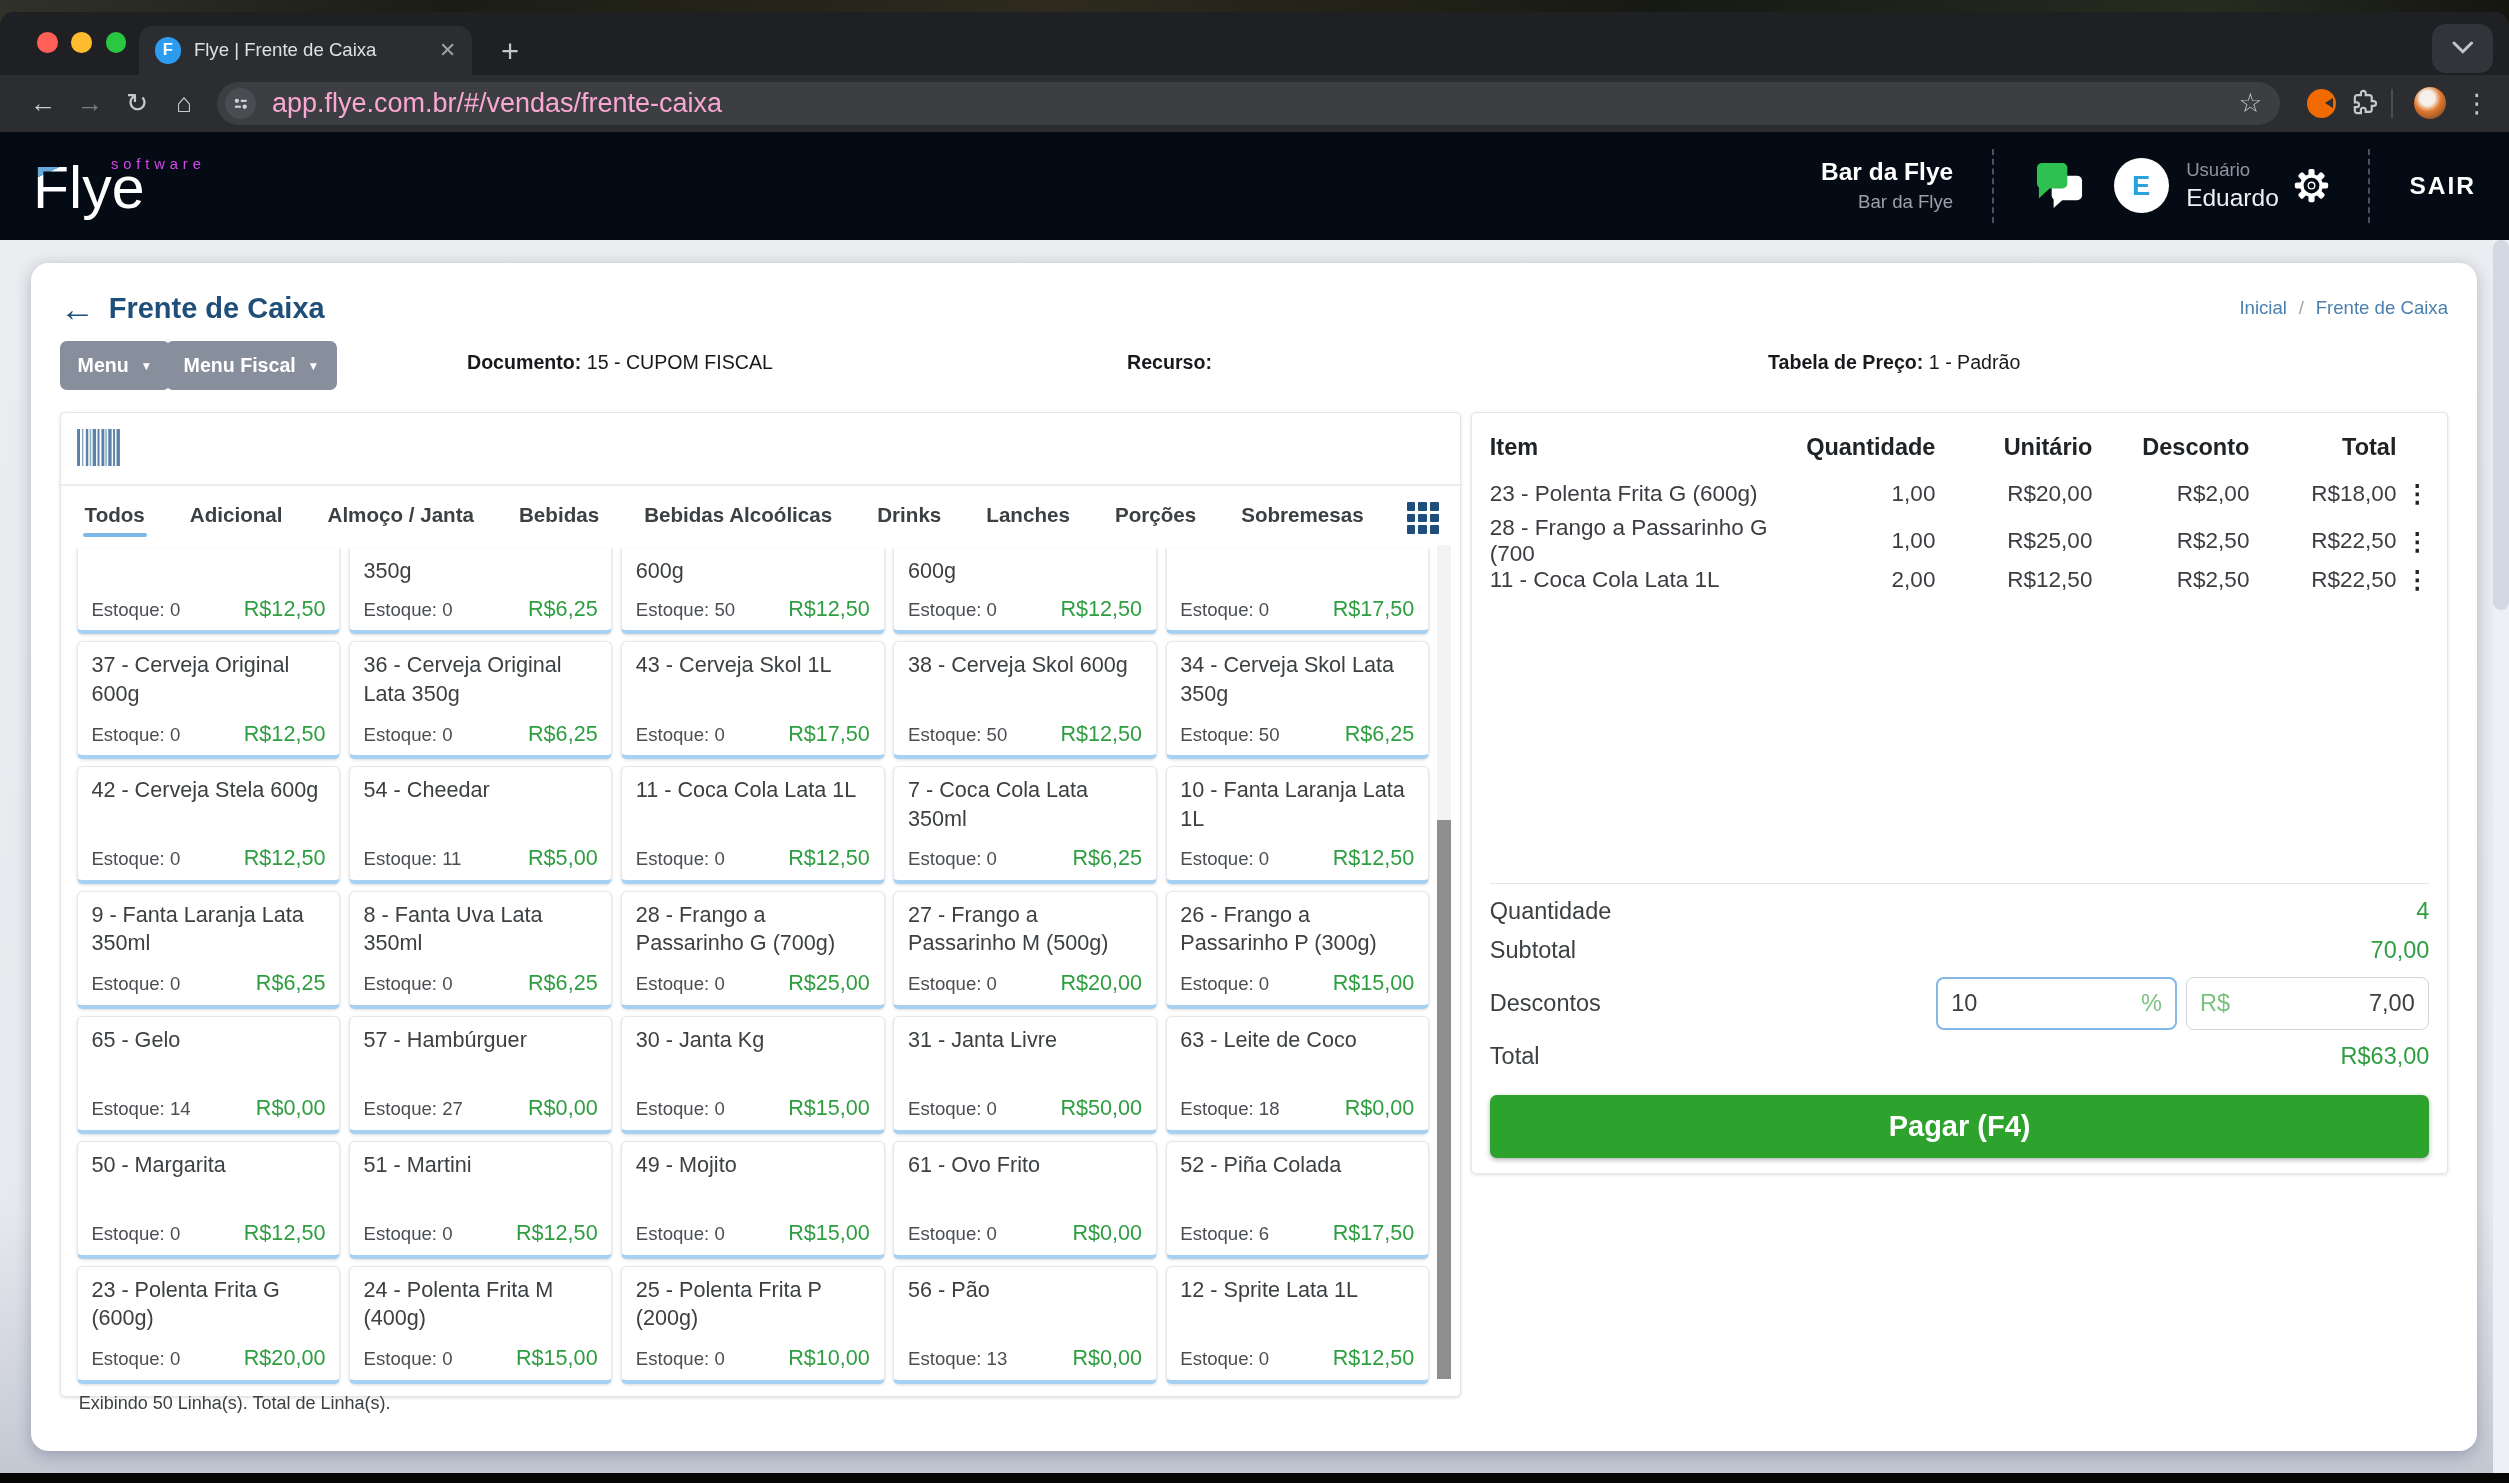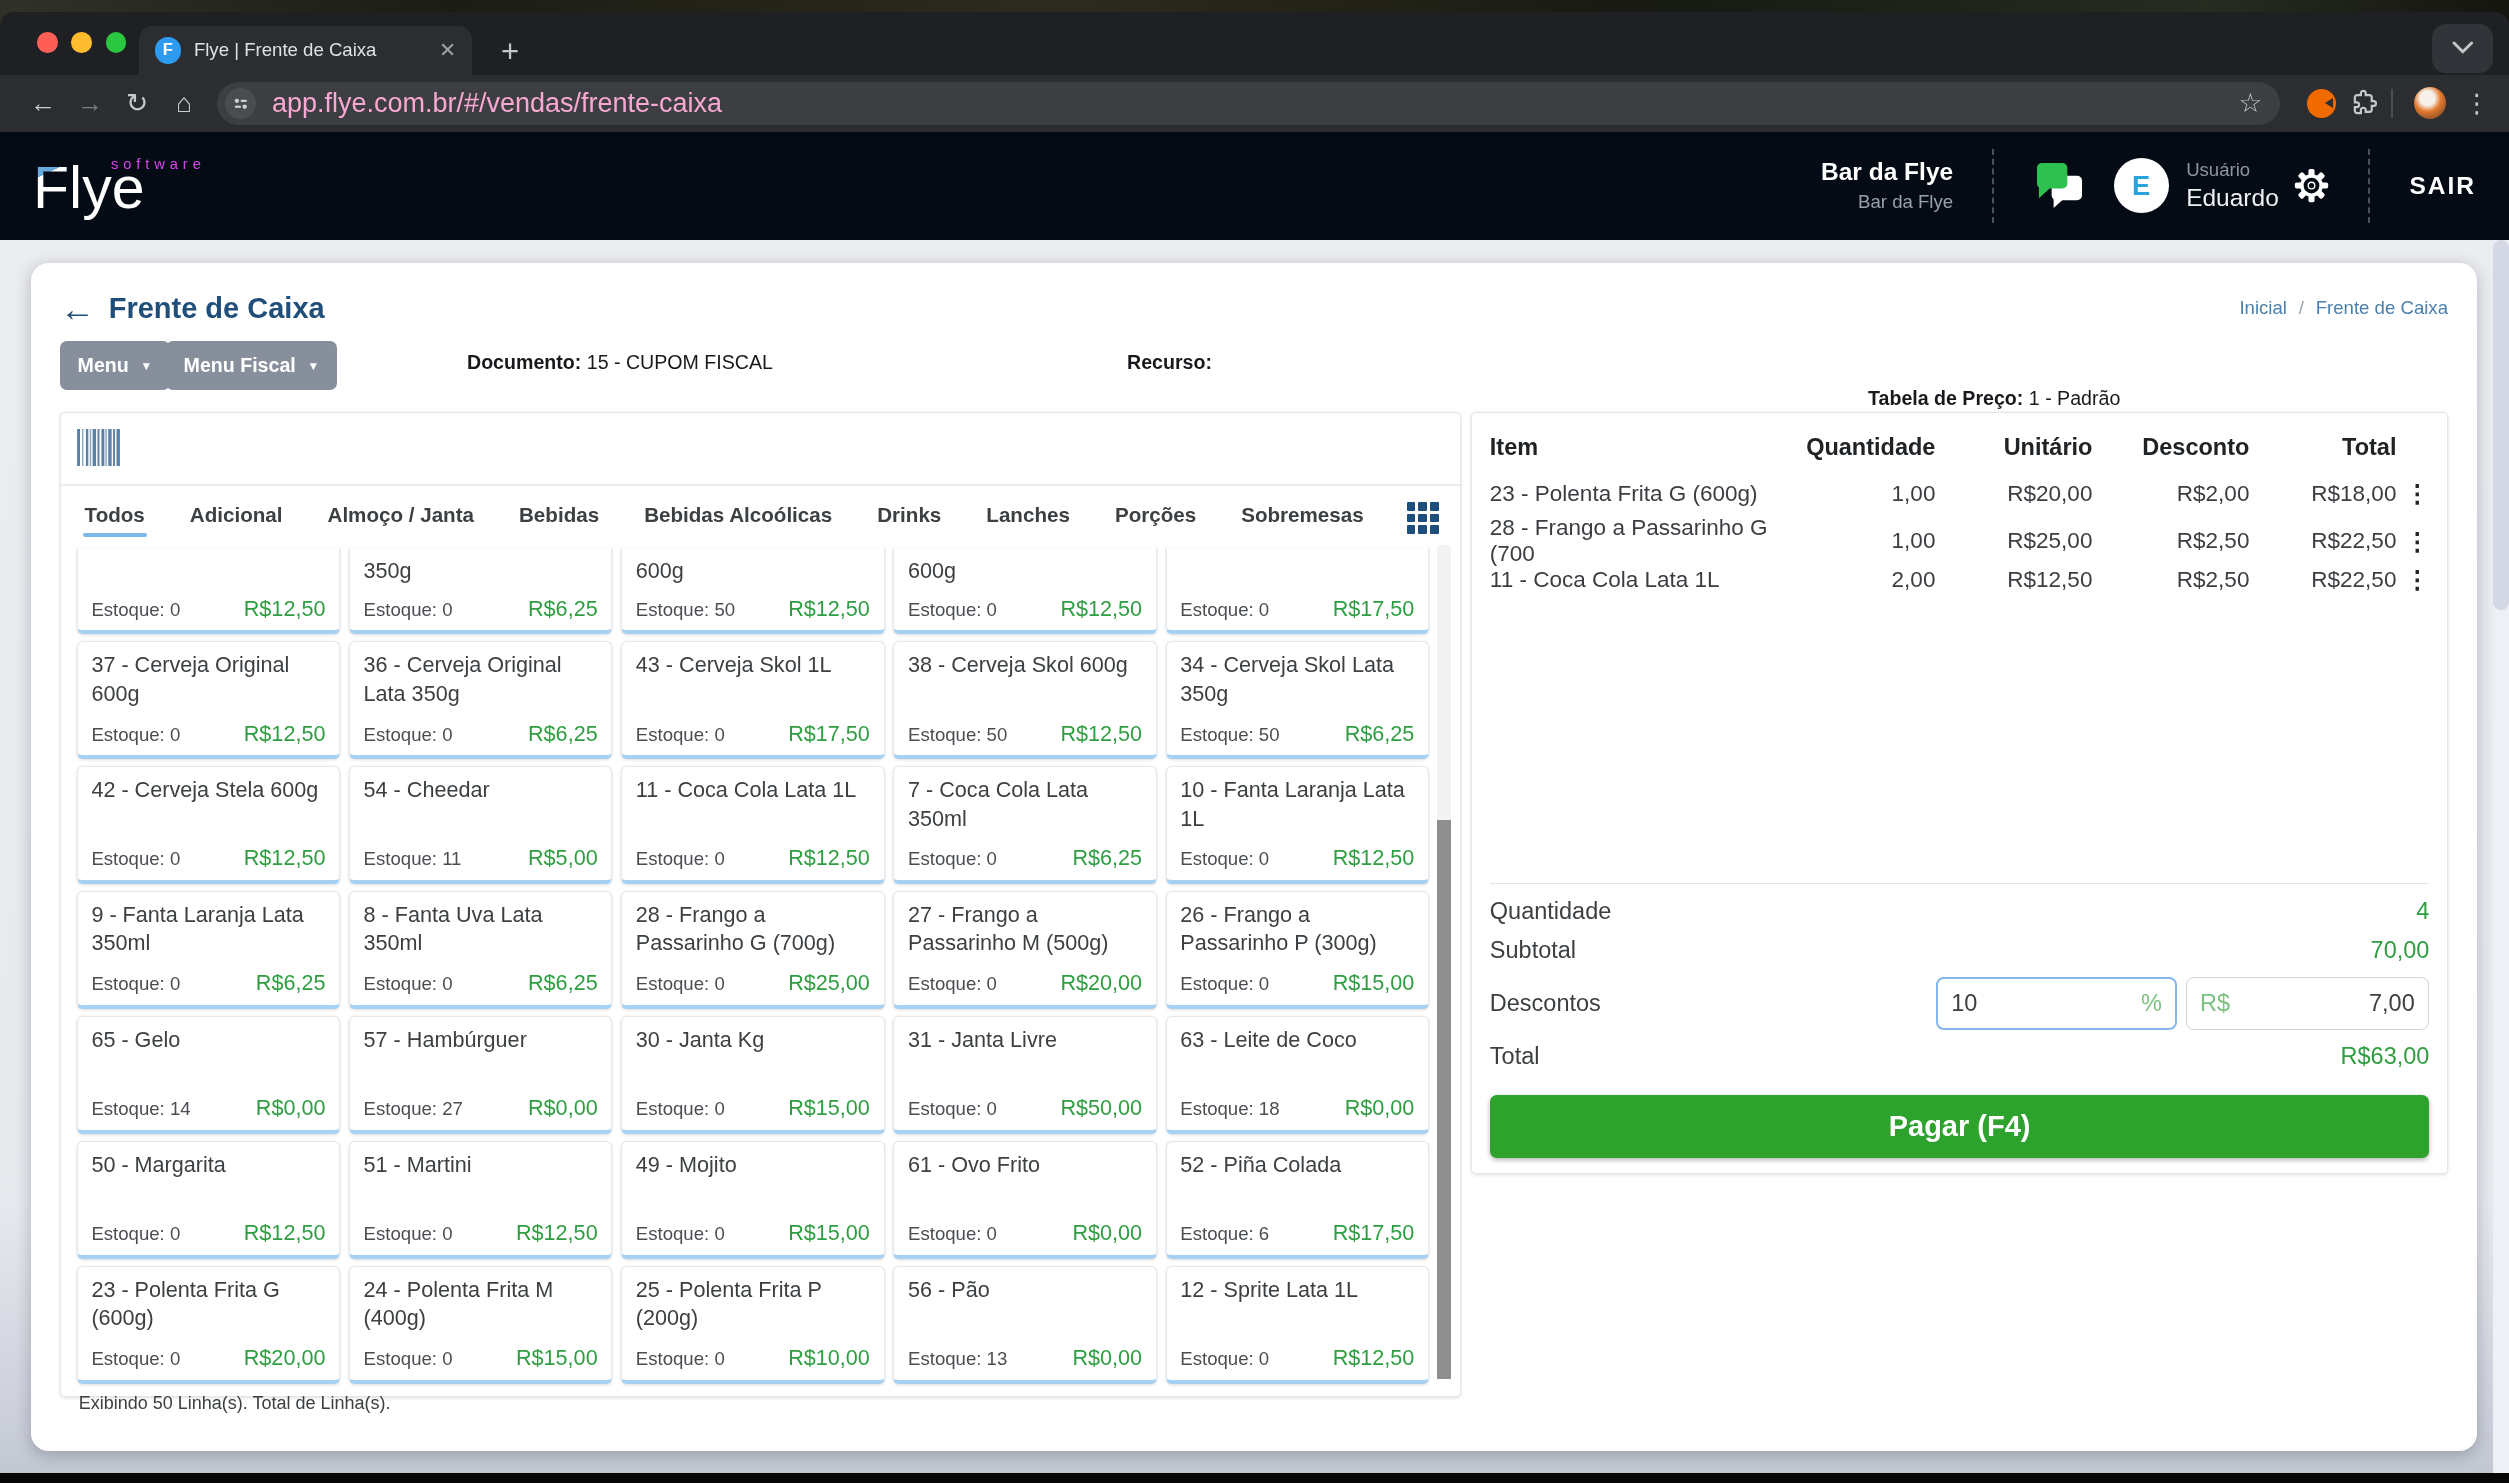--- a/index.html
+++ b/index.html
@@ -67,21 +67,21 @@
   .page-title{font-size:29px;font-weight:bold;color:var(--brand-blue);}
   .breadcrumb{margin-left:auto;font-size:18.6px;color:var(--link-blue);display:flex;gap:11.8px;align-items:center;}
   .bc-sep{color:#9aa5ad;}
 
   .controlsrow{position:relative;height:65px;margin-top:15.7px;}
   .ctrl-btn{position:absolute;top:0;background:var(--btn-gray);color:#fff;font-weight:bold;font-size:19.6px;border:none;border-radius:6.9px;padding:12.7px 17.6px;display:inline-flex;align-items:center;gap:11.8px;cursor:pointer;}
   .ctrl-btn .caret{font-size:11.8px;}
   .ctrl-btn.menu{left:0;} .ctrl-btn.menufiscal{left:106px;}
   .ctl{position:absolute;top:9.8px;font-size:19.6px;color:#17191c;white-space:nowrap;}
   .ctl b{font-weight:bold;}
-  .ctl.documento{left:407px;} .ctl.recurso{left:1067px;} .ctl.tabela{left:1808px;margin-top:36px;}
+  .ctl.documento{left:407px;} .ctl.recurso{left:1067px;} .ctl.tabela{left:1708px;}
 
   .panels{display:flex;gap:9.8px;margin-top:5.9px;align-items:flex-start;}
 
   
   .panel-left{width:1402px;height:985px;background:#fff;border:1px solid #e2e6ea;border-radius:4.9px;box-shadow:0 1px 3.9px rgba(0,0,0,.13);padding:15.7px 15.7px 0;}
   .panel-divider{border-bottom:2px solid #e9ecf0;margin:13.7px -15.7px 0;}
   .tabsrow{display:flex;align-items:center;gap:41px;padding:9.8px 5.9px 0;height:55px;}
   .cat-tab{font-size:20.6px;color:#3c4043;font-weight:bold;position:relative;padding:7.8px 2px 13.7px;white-space:nowrap;cursor:pointer;}
   .cat-tab.active::after{content:"";position:absolute;left:0;right:0;bottom:3.9px;height:3.9px;background:var(--tab-underline);border-radius:2px;}
   .grid-icon{margin-left:auto;display:grid;grid-template-columns:repeat(3,8.8px);grid-auto-rows:8.8px;gap:2.9px;cursor:pointer;}

